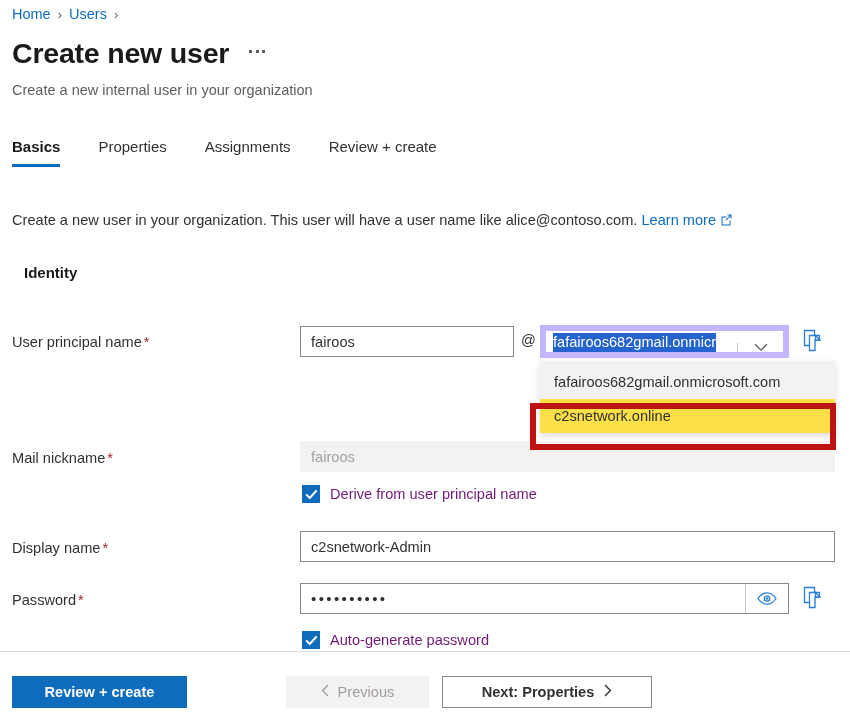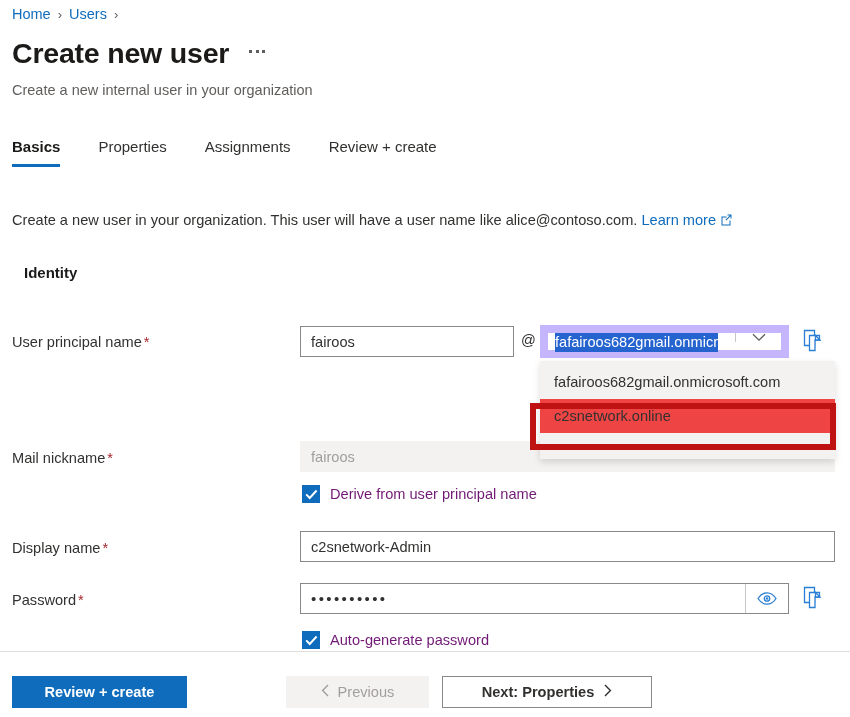--- a/index.html
+++ b/index.html
@@ -175,24 +175,24 @@
   }
 
   
   .combo {
     position: absolute;
     left: 540px;
     top: 325px;
     width: 249px;
     height: 33px;
     box-sizing: border-box;
-    border: 8px solid #c4b5fd;
-    background: #ffffff;
-    display: flex;
-    align-items: flex-start;
+    border: 6px solid #c4b5fd;
+    background: #ffffff;
+    display: flex;
+    align-items: flex-end;
   }
   .combo-value {
     flex: 1;
     display: flex;
     align-items: center;
     padding-left: 7px;
     overflow: hidden;
     white-space: nowrap;
     font-size: 14.6px;
   }
@@ -212,35 +212,35 @@
   }
 
   
   .dropdown {
     position: absolute;
     left: 540px;
     top: 361px;
     width: 295px;
     background: #f3f2f1;
     box-shadow: 0 3px 7px rgba(0,0,0,0.14);
-    padding: 4px 0 26px 0;
+    padding: 4px 0 0 0;
     z-index: 20;
   }
   .dd-option {
     height: 34px;
     display: flex;
     align-items: center;
     padding-left: 14px;
     font-size: 14.6px;
     color: #323130;
     cursor: pointer;
     white-space: nowrap;
   }
   .dd-option.highlight {
-    background: #ef4444;
+    background: #fde047;
   }
 
   
   .annot-box {
     position: absolute;
     left: 530px;
     top: 403px;
     width: 306px;
     height: 47px;
     box-sizing: border-box;

